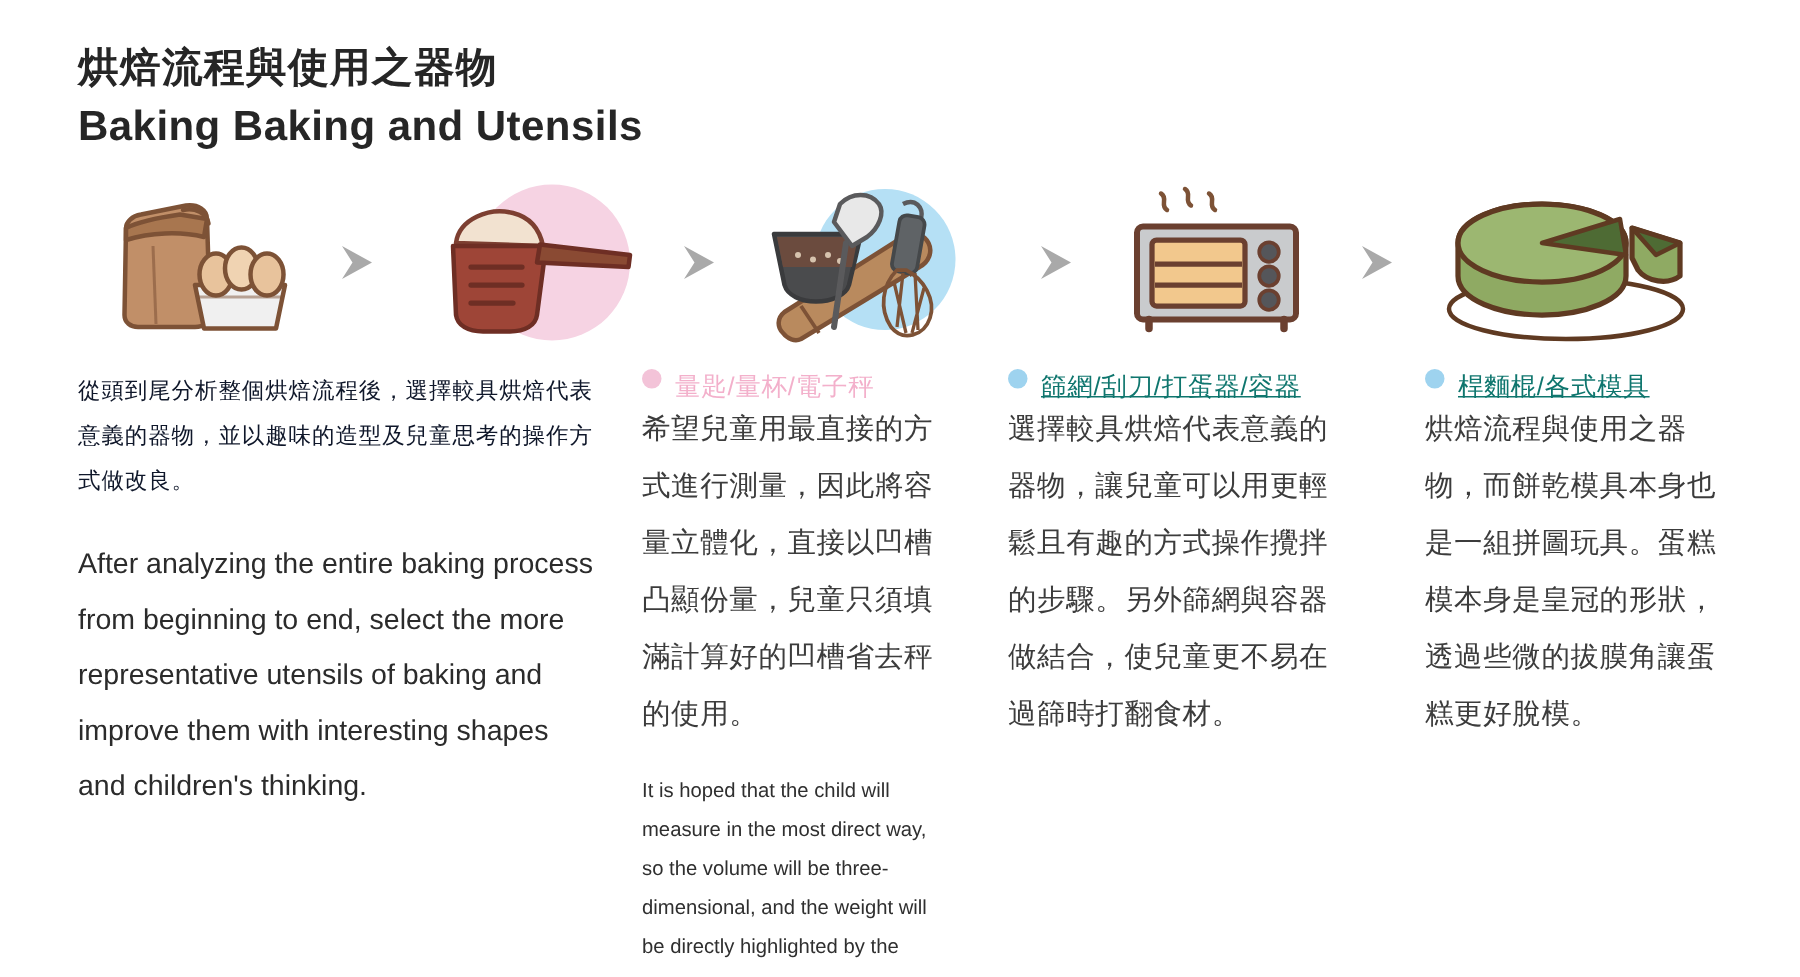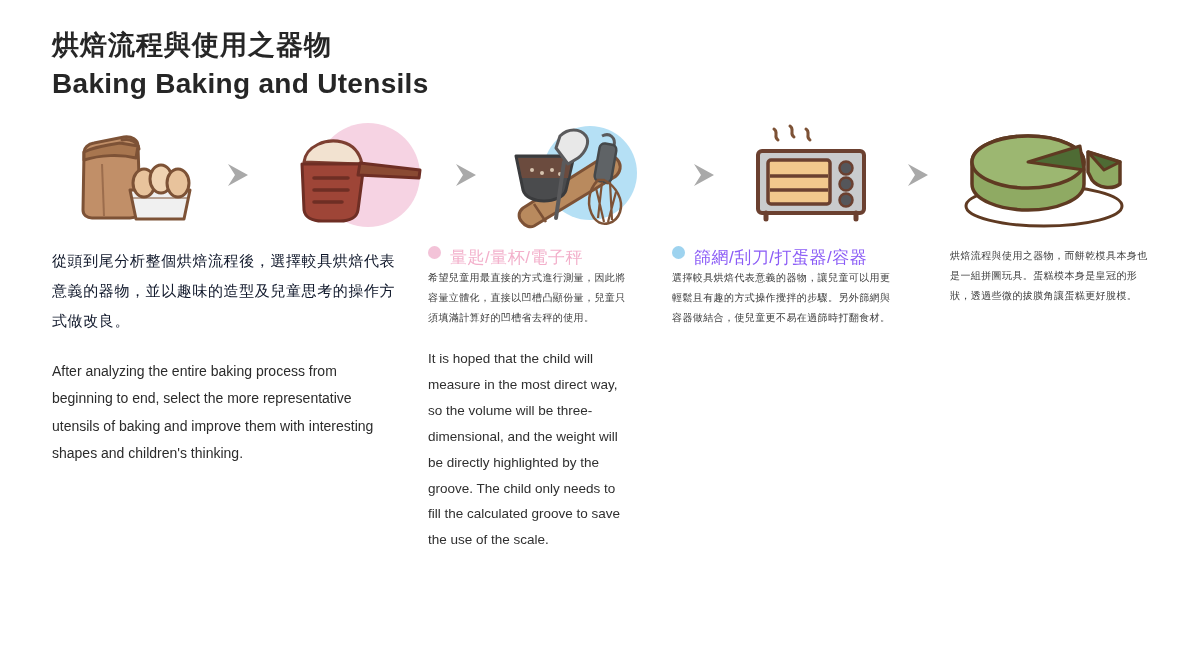--- a/index.html
+++ b/index.html
@@ -85,53 +85,53 @@
     border-radius: 50%;
     flex: 0 0 13px;
   }
   .col-head-label {
     font-size: 17px;
     font-weight: 400;
     letter-spacing: 0.5px;
     white-space: nowrap;
   }
   .para-cn {
-    font-size: 10px;
+    font-size: 19px;
     line-height: 2.0;
     color: #3c3c3c;
     letter-spacing: 0.4px;
   }
   .para-en {
     font-size: 13.5px;
     line-height: 1.92;
     color: #2f2f2f;
     margin-top: 18px;
   }
 
   
   #col-intro { left: 52px; width: 345px; top: 246px; }
   #col-intro .para-cn {
     font-size: 15px;
     line-height: 2.0;
     letter-spacing: 0.6px;
     color: #0f172a;
   }
   #col-intro .para-en {
-    font-size: 14px;
+    font-size: 19px;
     line-height: 1.95;
     margin-top: 22px;
     color: #2b2b2b;
   }
 
   #col-measure { left: 428px; width: 200px; }
   #col-mix     { left: 672px; width: 228px; }
   #col-mold    { left: 950px; width: 200px; }
 
   .pink-text { color: #f3b0cb; }
-  .blue-text { color: #8b5cf6; }
+  .blue-text { color: #0f766e; text-decoration: underline; }
   .pink-bullet { background: #f3c3d8; }
   .blue-bullet { background: #9ed3ef; }
 </style>
 </head>
 <body>
 
 <div class="page">
 
   <div class="title-block">
     <div class="title-cn">烘焙流程與使用之器物</div>
@@ -269,16 +269,20 @@
 
   <div class="col" id="col-mix">
     <div class="col-head">
       <span class="bullet blue-bullet"></span>
       <span class="col-head-label blue-text">篩網/刮刀/打蛋器/容器</span>
     </div>
     <div class="para-cn">選擇較具烘焙代表意義的器物，讓兒童可以用更輕鬆且有趣的方式操作攪拌的步驟。另外篩網與容器做結合，使兒童更不易在過篩時打翻食材。</div>
   </div>
 
   <div class="col" id="col-mold">
+    <div class="col-head">
+      <span class="bullet blue-bullet"></span>
+      <span class="col-head-label blue-text">桿麵棍/各式模具</span>
+    </div>
     <div class="para-cn">烘焙流程與使用之器物，而餅乾模具本身也是一組拼圖玩具。蛋糕模本身是皇冠的形狀，透過些微的拔膜角讓蛋糕更好脫模。</div>
   </div>
 
 </div>
 
 </body></html>

